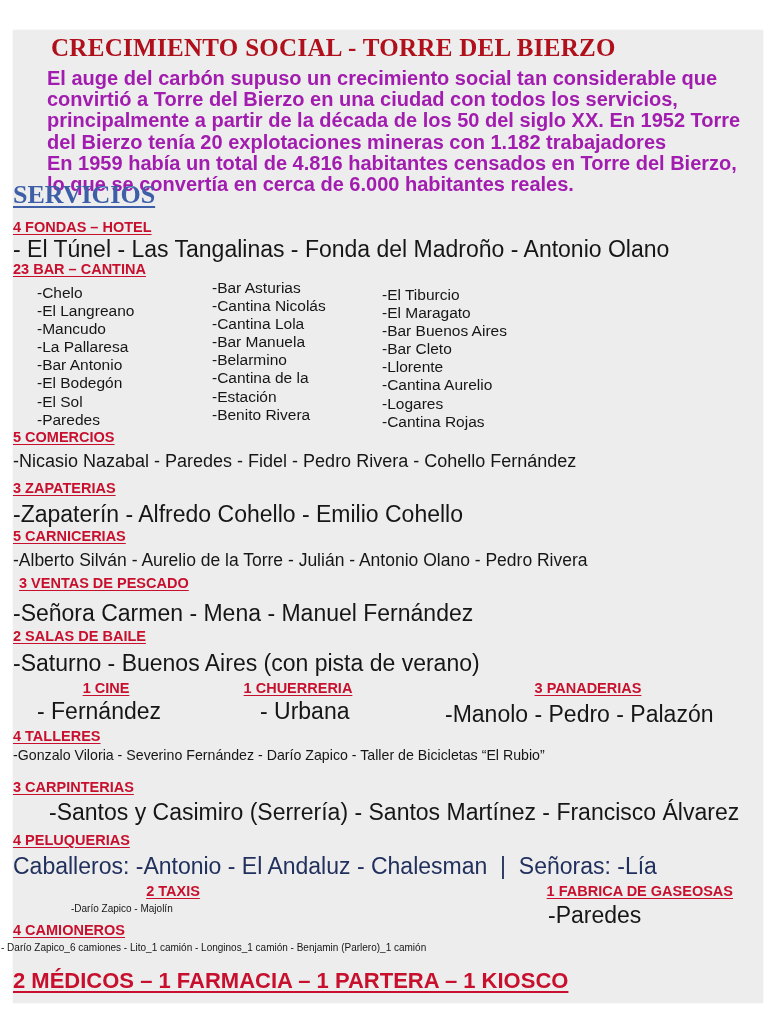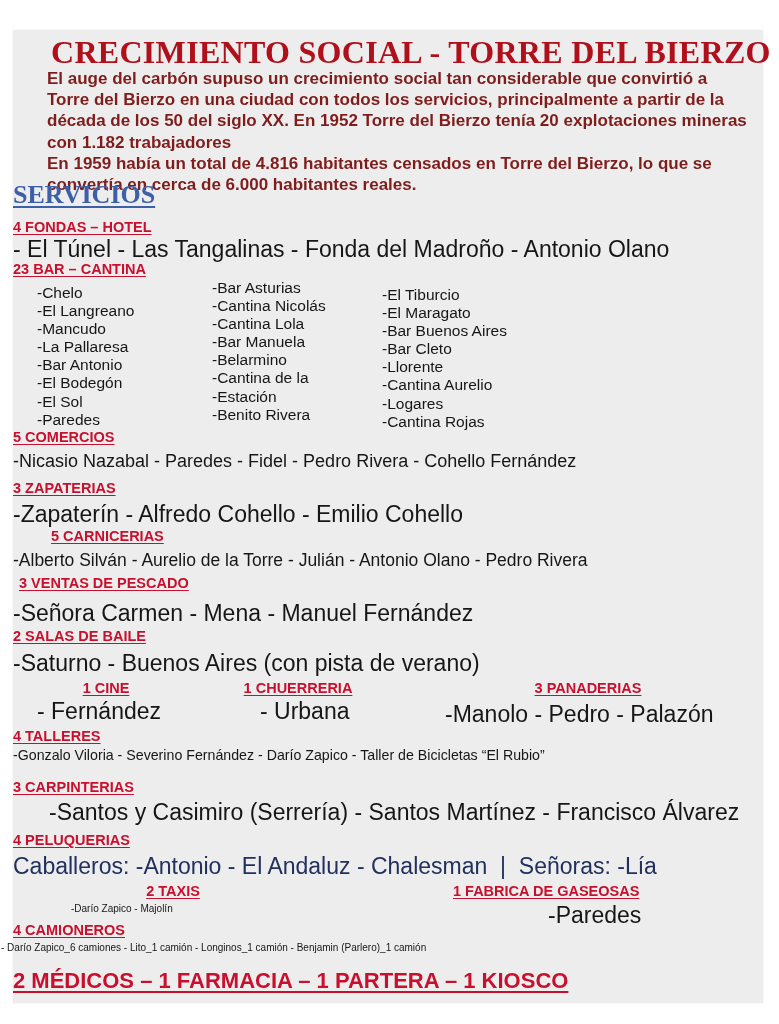--- a/index.html
+++ b/index.html
@@ -1,21 +1,21 @@
 <!DOCTYPE html>
 <html><head>
 <meta charset="utf-8">
 <style>
   html, body { margin:0; padding:0; }
   body { width:779px; height:1024px; background:#ffffff; position:relative; overflow:hidden; font-family:"Liberation Sans", sans-serif; color:#1a1a1a; }
   .panel { position:absolute; left:13px; top:30px; width:750px; height:973px; background:#ecedec; box-shadow:0 0 2px rgba(0,0,0,0.08); }
   .abs { position:absolute; white-space:nowrap; }
   .center { left:0; right:0; text-align:left; }
-  .title { top:4px; left:38px; font-family:"Liberation Serif", serif; font-weight:bold; font-size:32px; color:#b0101c; letter-spacing:0.3px; }
-  .intro { top:38px; left:34px; font-weight:bold; font-size:17px; line-height:21.2px; color:#7f1d1d; white-space:normal; width:700px; }
+  .title { top:4px; left:38px; font-family:"Liberation Serif", serif; font-weight:bold; font-size:25px; color:#b0101c; letter-spacing:0.3px; }
+  .intro { top:38px; left:34px; font-weight:bold; font-size:20px; line-height:21.2px; color:#a21caf; white-space:normal; width:700px; }
   .intro p { margin:0; }
   .servicios { top:150px; font-family:"Liberation Serif", serif; font-weight:bold; font-size:26px; color:#3d5fa8; text-decoration:underline; text-decoration-thickness:2px; text-underline-offset:3px; }
   .cat { font-weight:bold; font-size:14.5px; color:#c8102e; text-decoration:underline; text-underline-offset:2px; }
   .items { font-size:23px; color:#161616; }
   .items-sm { font-size:15px; color:#161616; }
   .col { position:absolute; font-size:15.5px; line-height:18.1px; color:#161616; }
   .col div { white-space:nowrap; }
   .navy { color:#22305e; }
   .final { font-weight:bold; font-size:22px; color:#c8102e; text-decoration:underline; text-underline-offset:3px; }
 </style>
@@ -77,21 +77,21 @@
   <div class="abs center" style="top:398px;">
     <span class="cat">5 COMERCIOS</span>
   </div>
   <div class="abs center items" style="top:421px; font-size:18px;">-Nicasio Nazabal - Paredes - Fidel - Pedro Rivera - Cohello Fernández</div>
 
   <div class="abs center" style="top:449px;">
     <span class="cat">3 ZAPATERIAS</span>
   </div>
   <div class="abs center items" style="top:471px;">-Zapaterín - Alfredo Cohello - Emilio Cohello</div>
 
-  <div class="abs center" style="top:497px;margin-left:38px;">
+  <div class="abs center" style="top:497px;">
     <span class="cat">5 CARNICERIAS</span>
   </div>
   <div class="abs center items" style="top:520px; font-size:17.5px;">-Alberto Silván - Aurelio de la Torre - Julián - Antonio Olano - Pedro Rivera</div>
 
   <div class="abs center" style="top:544px;padding-left:6px;">
     <span class="cat">3 VENTAS DE PESCADO</span>
   </div>
   <div class="abs center items" style="top:570px;">-Señora Carmen - Mena - Manuel Fernández</div>
 
   <div class="abs center" style="top:597px;">
@@ -127,21 +127,21 @@
   <div class="abs center" style="top:801px;">
     <span class="cat">4 PELUQUERIAS</span>
   </div>
   <div class="abs center items navy" style="top:823px; white-space:pre;">Caballeros: -Antonio - El Andaluz - Chalesman  |  Señoras: -Lía</div>
 
   <div class="abs" style="left:90px; width:140px; text-align:center; top:852px;">
     <span class="cat">2 TAXIS</span>
   </div>
   <div class="abs items-sm" style="left:58px; top:873px; font-size:10px;">-Darío Zapico - Majolín</div>
 
-  <div class="abs" style="left:440px; width:280px; text-align:left; top:852px;">
+  <div class="abs" style="left:440px; width:280px; text-align:right; top:852px;">
     <span class="cat">1 FABRICA DE GASEOSAS</span>
   </div>
   <div class="abs items" style="left:535px; top:872px;">-Paredes</div>
 
   <div class="abs center" style="top:891px;">
     <span class="cat">4 CAMIONEROS</span>
   </div>
   <div class="abs items-sm" style="left:-12px; top:912px; font-size:10px;text-align:right;">- Darío Zapico_6 camiones - Lito_1 camión - Longinos_1 camión - Benjamin (Parlero)_1 camión</div>
 
   <div class="abs center" style="top:938px;">

